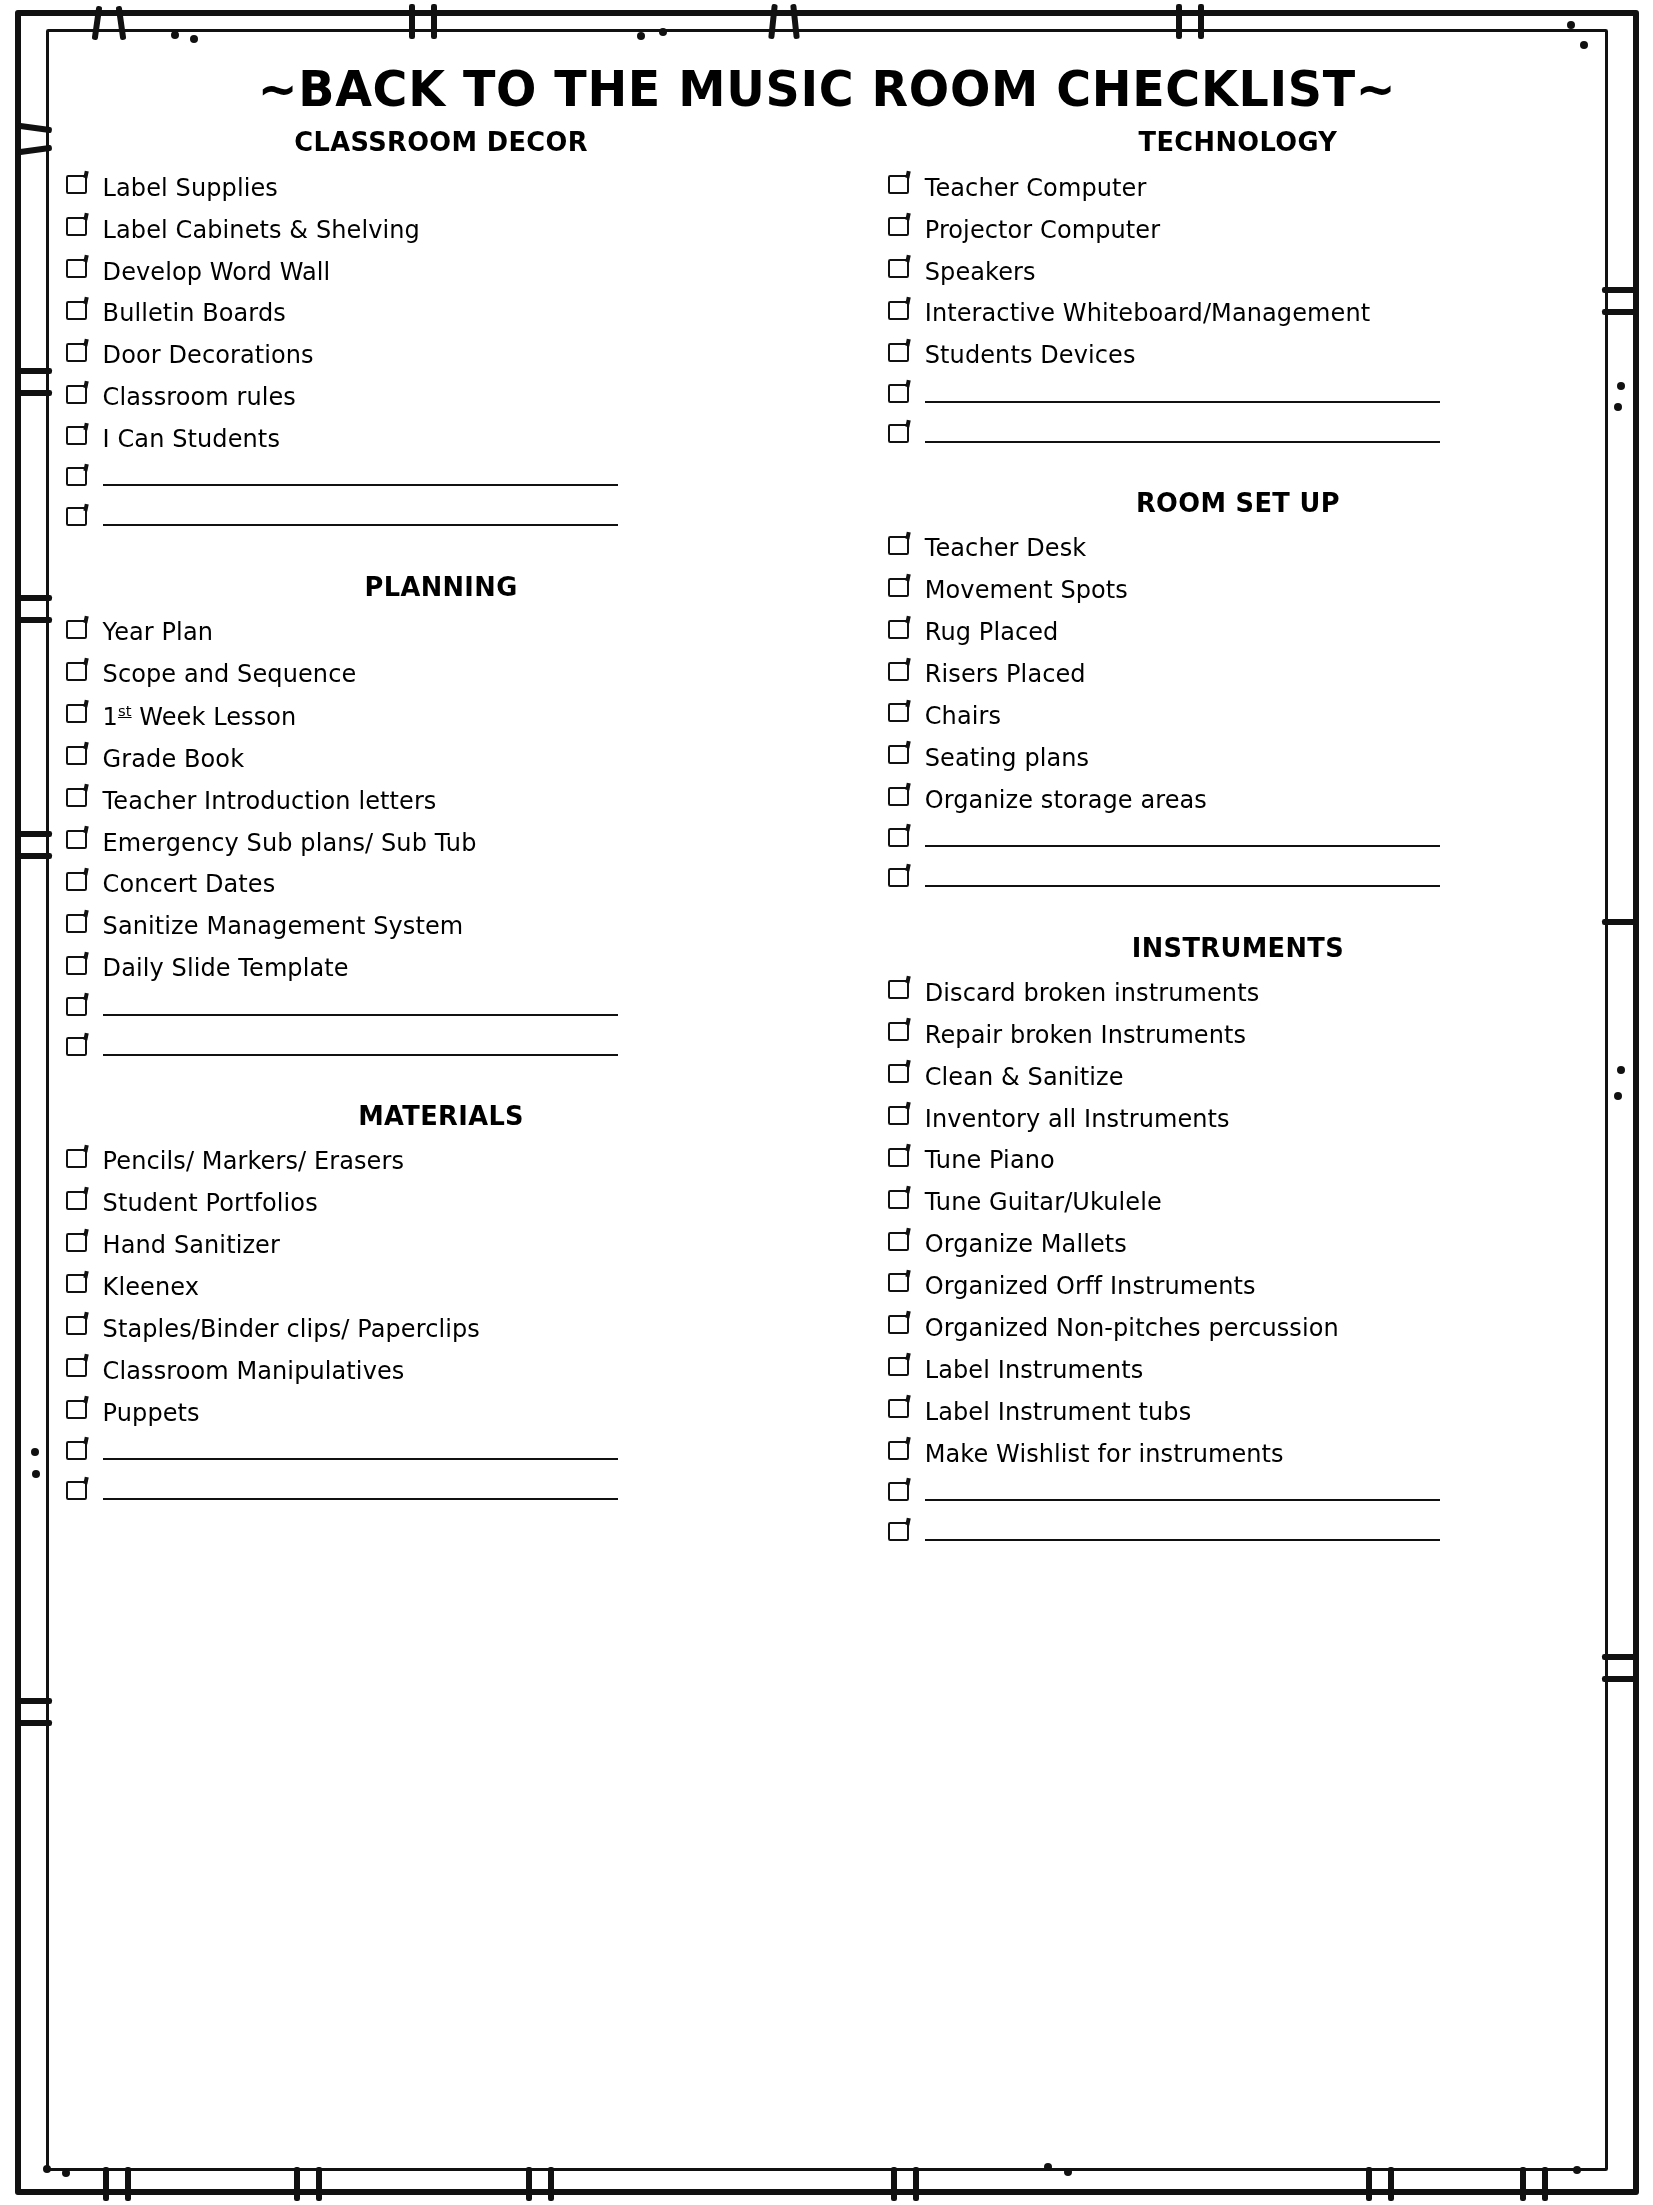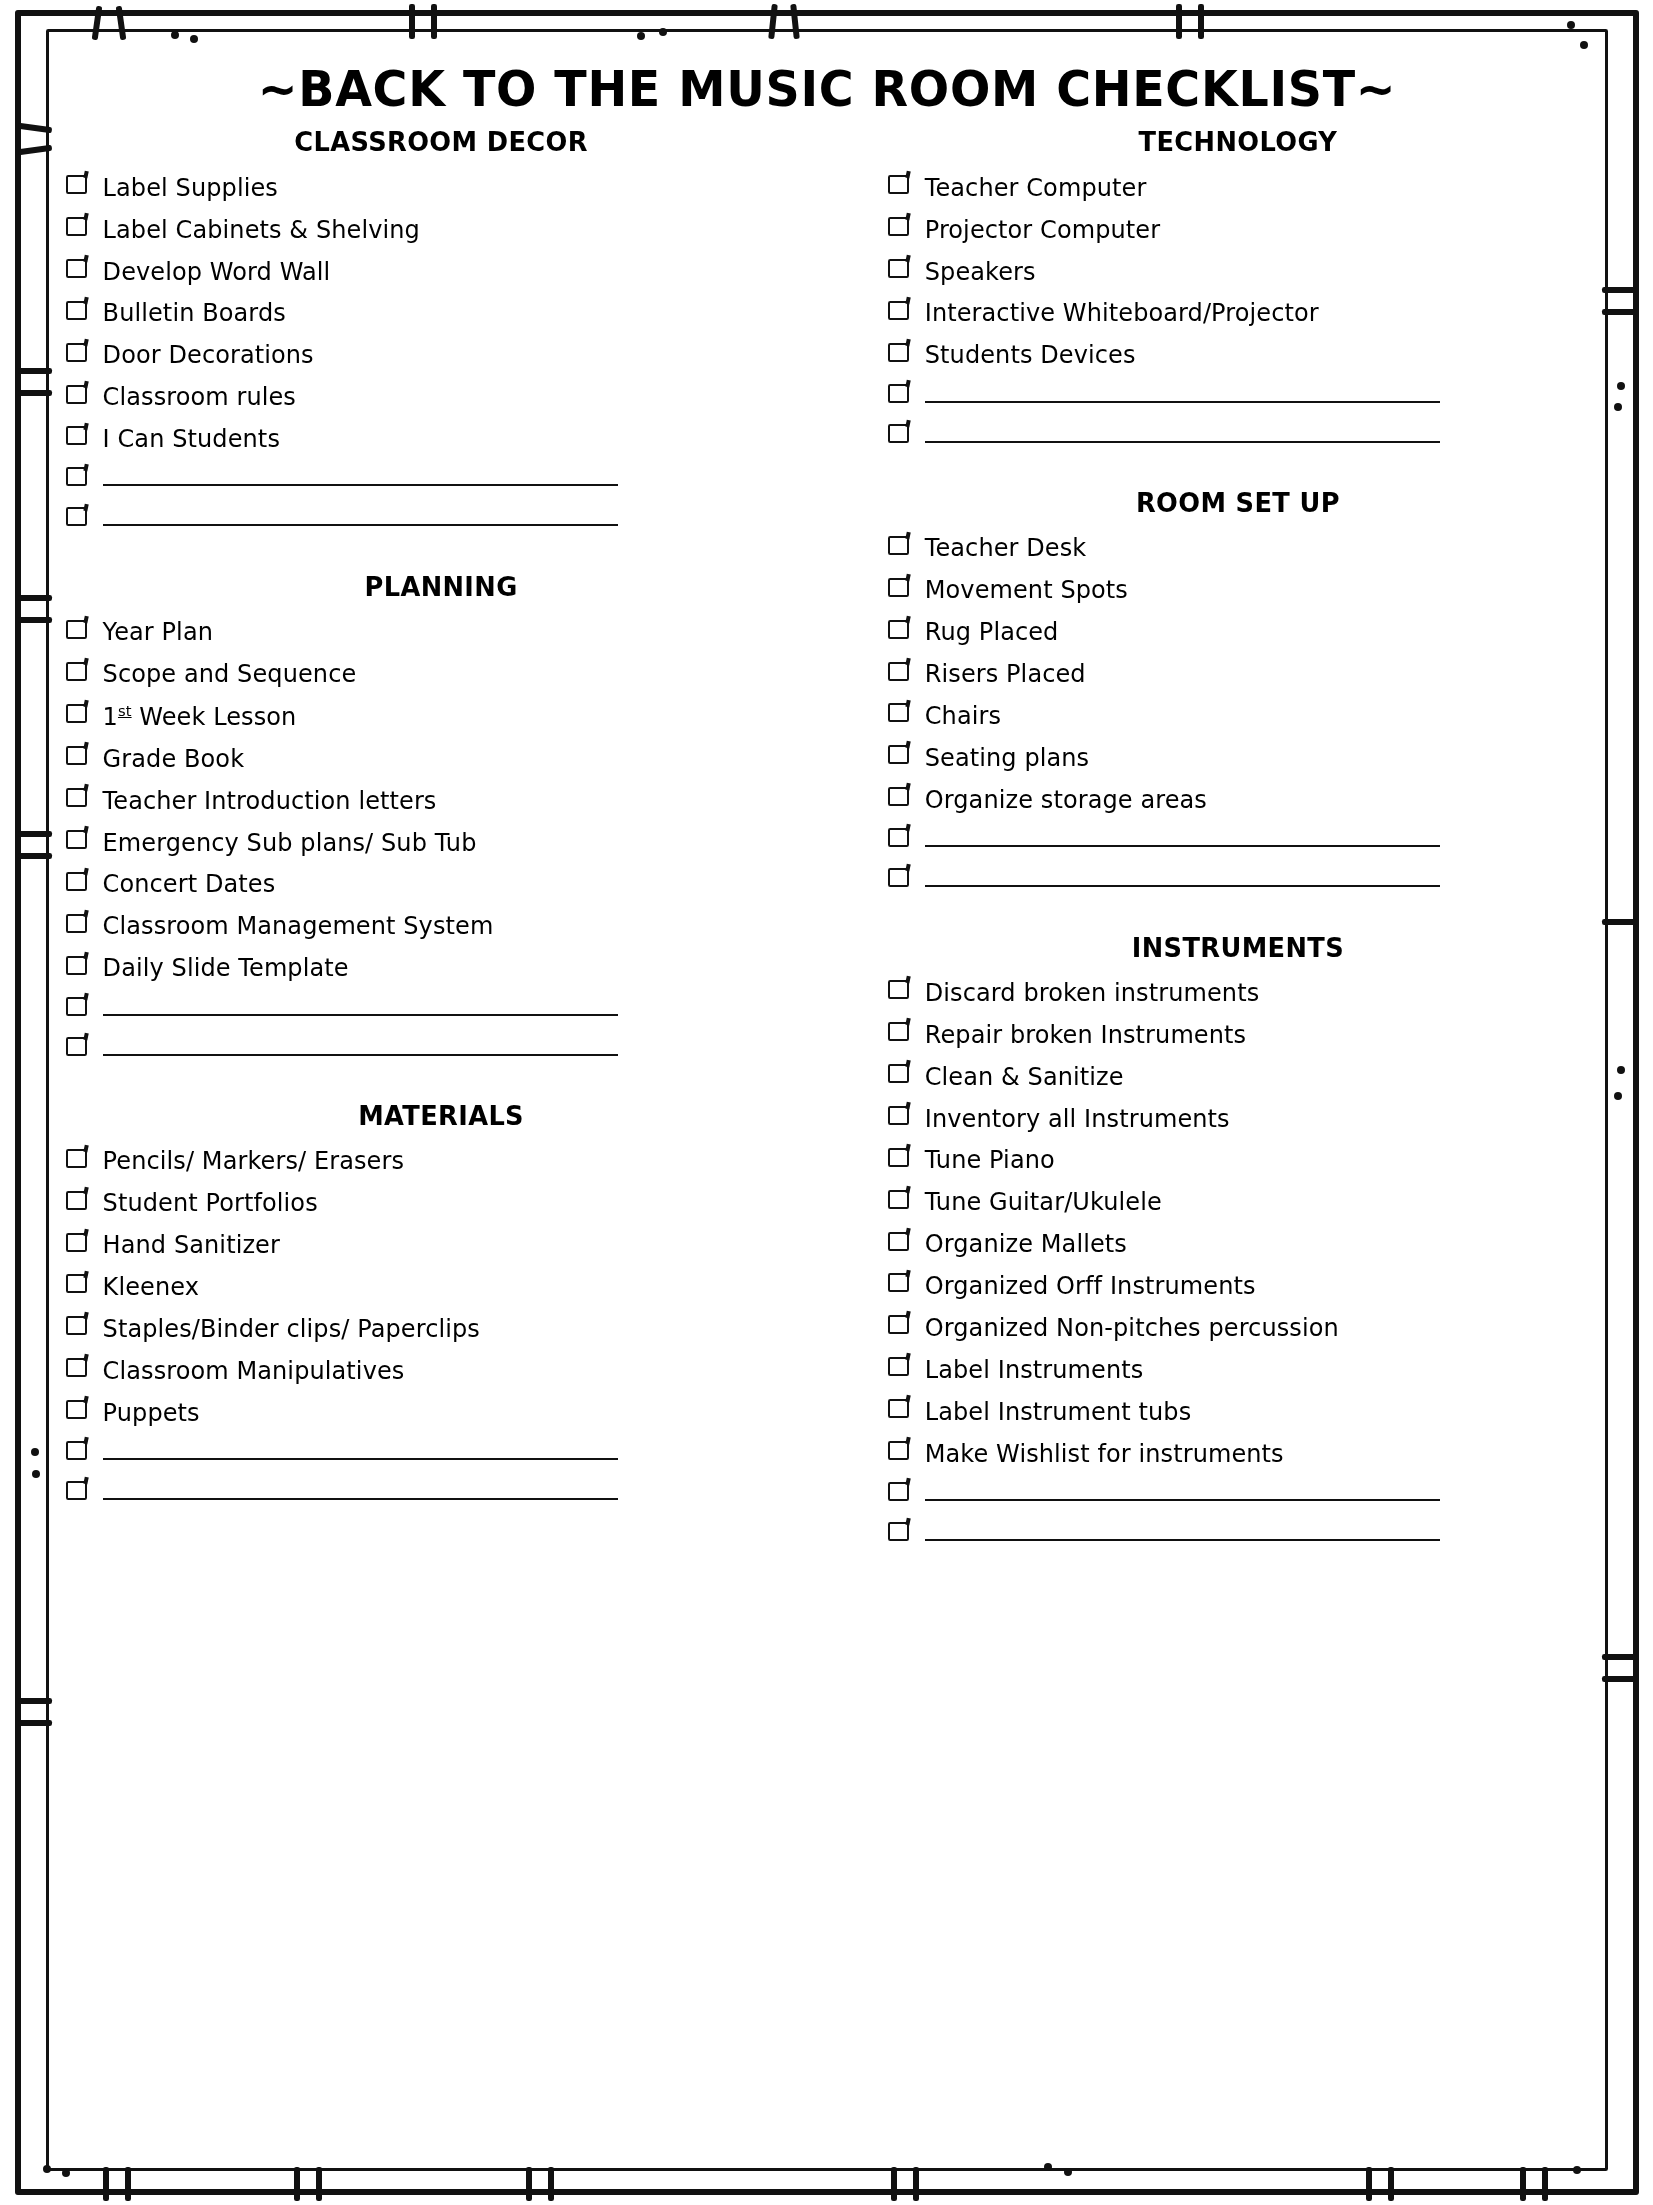--- a/index.html
+++ b/index.html
@@ -281,21 +281,21 @@
               <li class="item">
                 <span class="checkbox"></span>
                 <span class="label">Emergency Sub plans/ Sub Tub</span>
               </li>
               <li class="item">
                 <span class="checkbox"></span>
                 <span class="label">Concert Dates</span>
               </li>
               <li class="item">
                 <span class="checkbox"></span>
-                <span class="label">Classroom Management System</span>
+                <span class="label">Sanitize Management System</span>
               </li>
               <li class="item">
                 <span class="checkbox"></span>
                 <span class="label">Daily Slide Template</span>
               </li>
               <li class="item">
                 <span class="checkbox"></span>
                 <span class="blank-line"></span>
               </li>
               <li class="item">
@@ -357,21 +357,21 @@
               <li class="item">
                 <span class="checkbox"></span>
                 <span class="label">Projector Computer</span>
               </li>
               <li class="item">
                 <span class="checkbox"></span>
                 <span class="label">Speakers</span>
               </li>
               <li class="item">
                 <span class="checkbox"></span>
-                <span class="label">Interactive Whiteboard/Projector</span>
+                <span class="label">Interactive Whiteboard/Management</span>
               </li>
               <li class="item">
                 <span class="checkbox"></span>
                 <span class="label">Students Devices</span>
               </li>
               <li class="item">
                 <span class="checkbox"></span>
                 <span class="blank-line"></span>
               </li>
               <li class="item">

